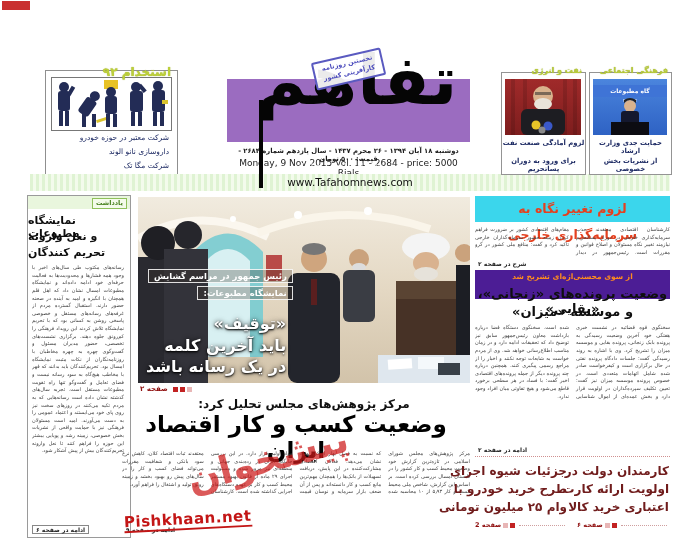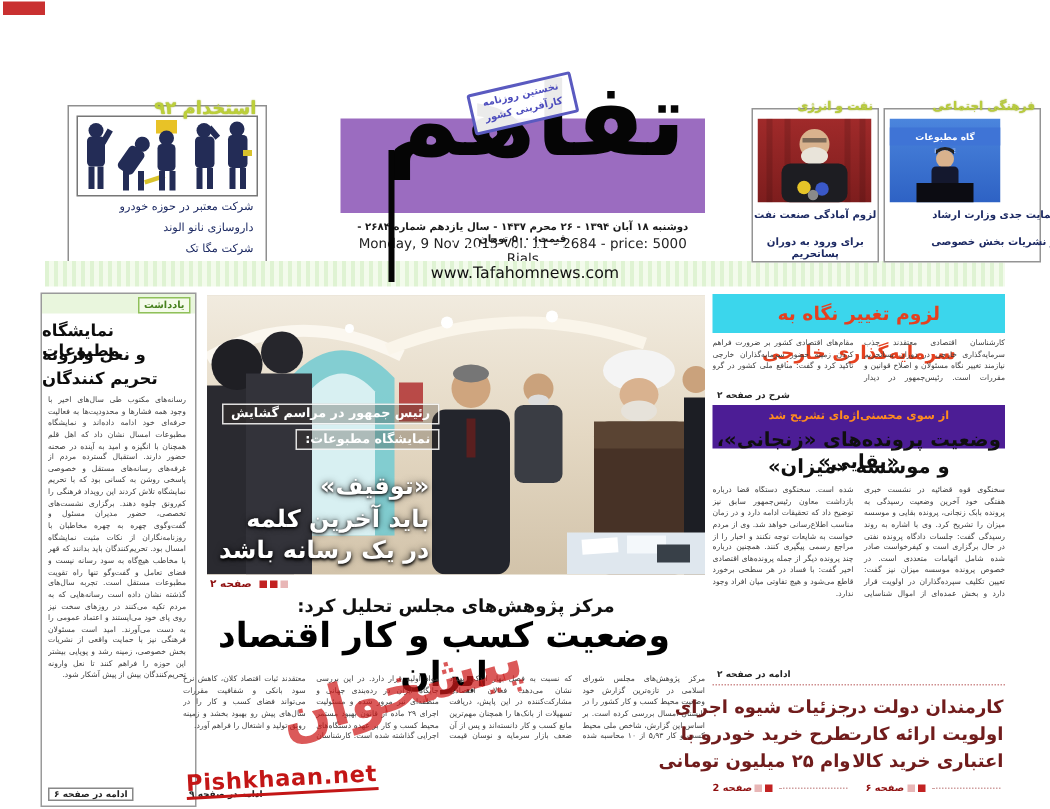--- a/index.html
+++ b/index.html
@@ -35,21 +35,21 @@
          color:#1a1a1a;text-align:center;}
   #dateline-en{left:227px;top:158px;width:243px;font-size:9px;color:#222;text-align:center;}
 
   
   #website-band{left:30px;top:174px;width:640px;height:17px;
      background:repeating-linear-gradient(90deg,#dff3d3 0 3px,#f3fbec 3px 6px);
      text-align:center;line-height:17px;font-size:10.5px;color:#111;}
 
   
   .promo{top:72px;height:101px;border:1px solid #949494;background:#fff;}
-  #promo-oil{left:501px;width:83px;} #promo-culture{left:589px;width:81px;padding-left:22px;}
+  #promo-oil{left:501px;width:83px;} #promo-culture{left:589px;width:81px;}
   .promo-tag{top:-7px;right:3px;font-size:8px;font-weight:bold;color:#b9cc3e;
              text-shadow:0 0 1px #8d9c1e;z-index:2;white-space:nowrap;}
   .promo-photo{left:3px;top:6px;}
   .promo-cap{width:100%;text-align:center;font-size:6.8px;font-weight:bold;color:#1d2a63;}
   .cap1{top:66px;} .cap2{top:84px;}
 
   
   #note-col{left:27px;top:195px;width:102px;height:341px;border:1px solid #9a9a9a;background:#fff;}
   #note-head{left:0;top:0;width:100%;height:13px;background:#e9f6dd;}
   #note-tag{top:2px;right:3px;font-size:6.5px;font-weight:bold;color:#48821f;

